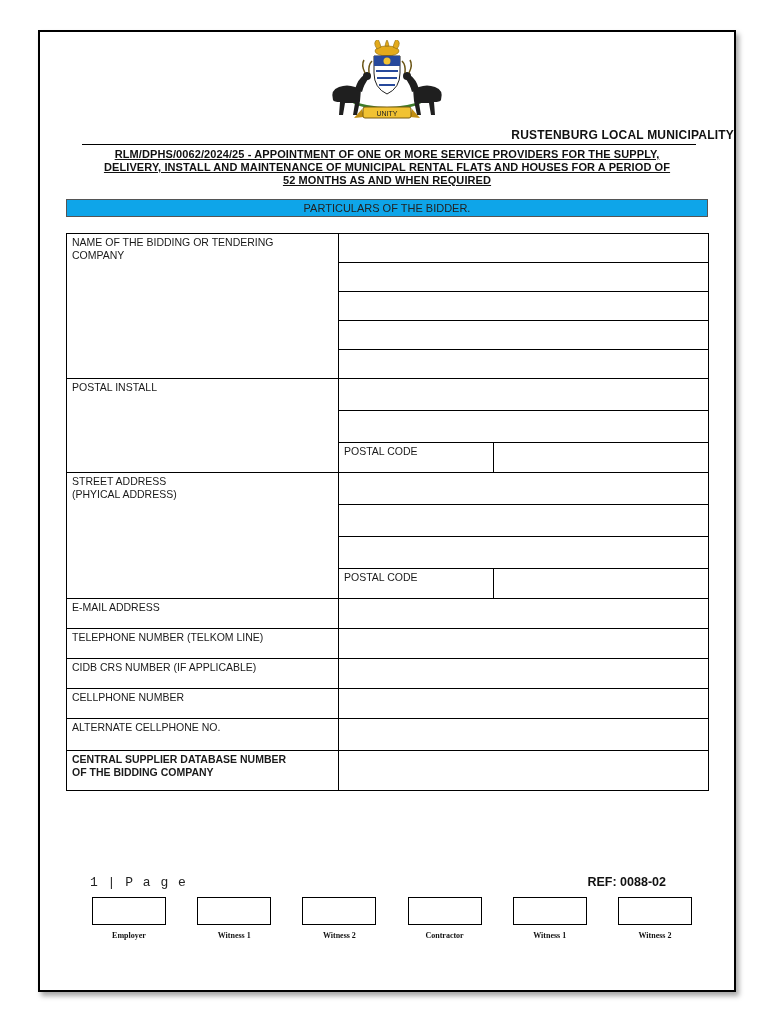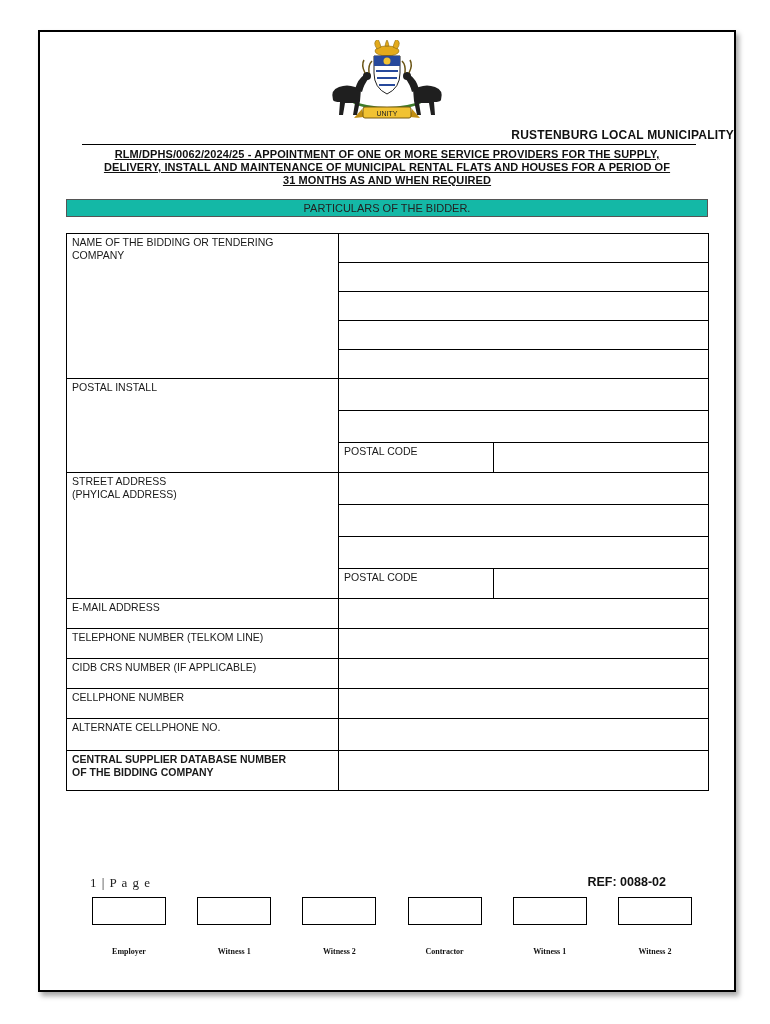--- a/index.html
+++ b/index.html
@@ -10,42 +10,42 @@
     border:2px solid #000; background:#fff; box-shadow:3px 4px 5px rgba(0,0,0,0.35); }
 
   
   .logo-wrap { width:120px; margin:8px auto 0 auto; text-align:center; }
   .muni-name { text-align:right; font-weight:bold; font-size:12px; margin-top:2px; letter-spacing:.2px; }
   .header-rule { border-top:1.5px solid #000; margin:2px 38px 0 42px; }
   .title-block { margin-top:3px; }
   .title-line { text-align:center; font-weight:bold; font-size:11px; line-height:13px;
     text-decoration:underline; letter-spacing:.1px; }
 
-  .section-bar { margin:12px 0 0 26px; width:642px; height:18px; background:#14b8a6;
+  .section-bar { margin:12px 0 0 26px; width:642px; height:18px; background:#0ea5e9;
     border:1px solid #555; text-align:center; font-size:11px; line-height:16px; color:#222; }
 
   
   table.form-table { margin:16px 0 0 26px; width:642px; border-collapse:collapse; table-layout:fixed;padding-left:18px; }
   table.form-table td { border:1px solid #000; font-size:10.5px; padding:2px 5px;
     vertical-align:top; color:#1a1a1a; }
   td.lbl span { display:block; max-width:230px; line-height:12.5px; }
   td.lbl-bold { font-weight:bold; }
   td.pcode { vertical-align:bottom; padding-bottom:3px; }
   tr.h29 { height:29px; } tr.h30 { height:30px; } tr.h32 { height:32px; } tr.h40 { height:40px; }
 
   
   .footer { position:absolute; top:843px; left:0; width:100%; height:110px; }
-  .page-num { position:absolute; left:50px; top:0; font-family:Liberation Serif, serif;
+  .page-num { position:absolute; left:50px; top:0; font-family:Liberation Mono, monospace;
     font-size:13px; letter-spacing:1px; color:#222; }
   .ref { position:absolute; right:68px; top:0; font-weight:bold; font-size:12.5px; }
   .sig-row { position:absolute; top:22px; left:52px; width:600px; display:flex;
     justify-content:space-between; }
   .sig-col { width:74px; text-align:center; }
   .sig-box { height:28px; border:1px solid #000; background:#fff; }
-  .sig-lbl { margin-top:22px; font-family:"Liberation Serif", serif; font-weight:bold;
+  .sig-lbl { margin-top:6px; font-family:"Liberation Serif", serif; font-weight:bold;
     font-size:8px; color:#111; }
 </style>
 </head>
 <body>
 
 <div class="page">
   <div class="frame">
 
     <div class="logo-wrap">
       <svg width="120" height="82" viewBox="0 0 120 82">
@@ -81,21 +81,21 @@
         <text x="60" y="75.5" font-size="7" text-anchor="middle" fill="#222">UNITY</text>
       </svg>
     </div>
 
     <div class="muni-name">RUSTENBURG LOCAL MUNICIPALITY</div>
     <div class="header-rule"></div>
 
     <div class="title-block">
       <div class="title-line">RLM/DPHS/0062/2024/25 - APPOINTMENT OF ONE OR MORE SERVICE PROVIDERS FOR THE SUPPLY,</div>
       <div class="title-line">DELIVERY, INSTALL AND MAINTENANCE OF MUNICIPAL RENTAL FLATS AND HOUSES FOR A PERIOD OF</div>
-      <div class="title-line">31 MONTHS AS AND WHEN REQUIRED</div>
+      <div class="title-line">52 MONTHS AS AND WHEN REQUIRED</div>
     </div>
 
     <div class="section-bar">PARTICULARS OF THE BIDDER.</div>
 
     <table class="form-table">
       <colgroup>
           <col style="width:272px">
           <col style="width:155px">
           <col style="width:215px">
         </colgroup>

